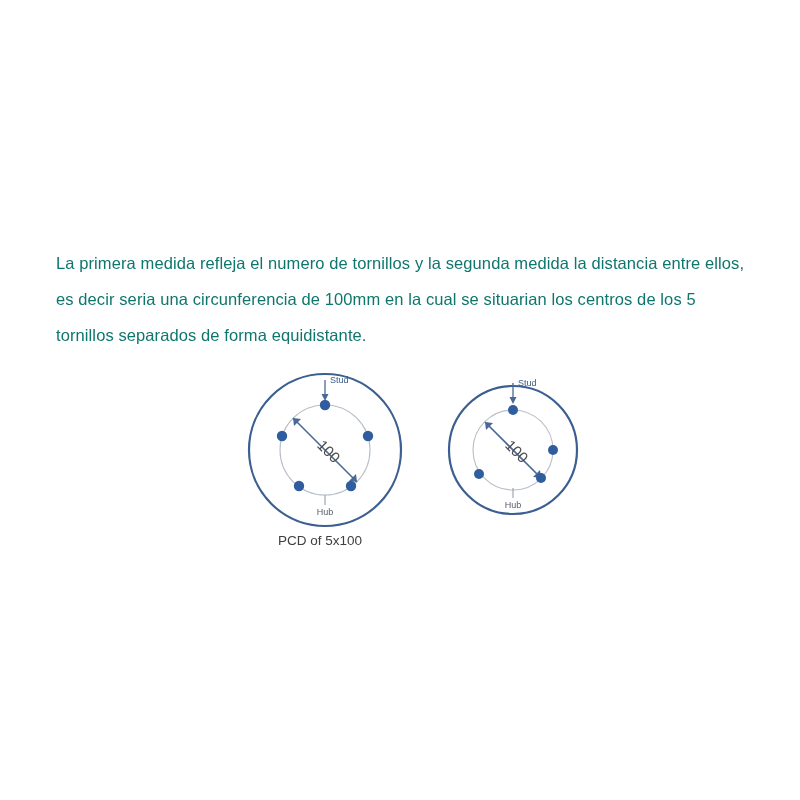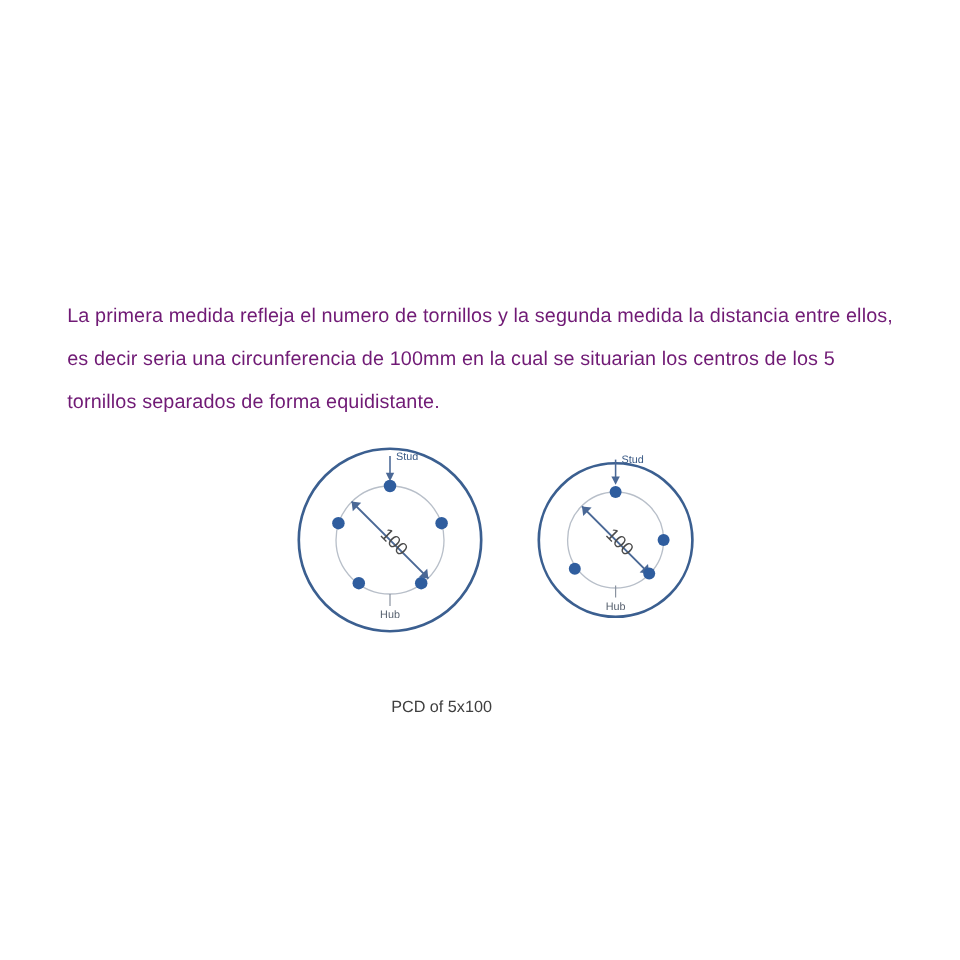--- a/index.html
+++ b/index.html
@@ -19,21 +19,21 @@
     position: absolute;
     inset: 0;
   }
   .paragraph {
     position: absolute;
     left: 56px;
     top: 228px;
     width: 690px;
     font-size: 16.5px;
     line-height: 36px;
-    color: #701a75;
+    color: #0f766e;
     letter-spacing: 0.1px;
   }
   .figure {
     position: absolute;
     left: 230px;
     top: 355px;
     width: 360px;
     height: 205px;
   }
   .figure svg {
@@ -45,22 +45,21 @@
     top: 533px;
     width: 360px;
     display: flex;
     justify-content: space-between;
     font-size: 13.5px;
     color: #3f3f3f;
   }
   .caption-row span {
     display: block;
     width: 180px;
-    text-align: right;
-    margin-top: 48px;
+    text-align: center;
   }
   .lbl {
     font-size: 9px;
     fill: #3a5a86;
     font-family: "Liberation Sans", sans-serif;
   }
   .lbl-hub {
     font-size: 9px;
     fill: #555f6d;
     font-family: "Liberation Sans", sans-serif;

